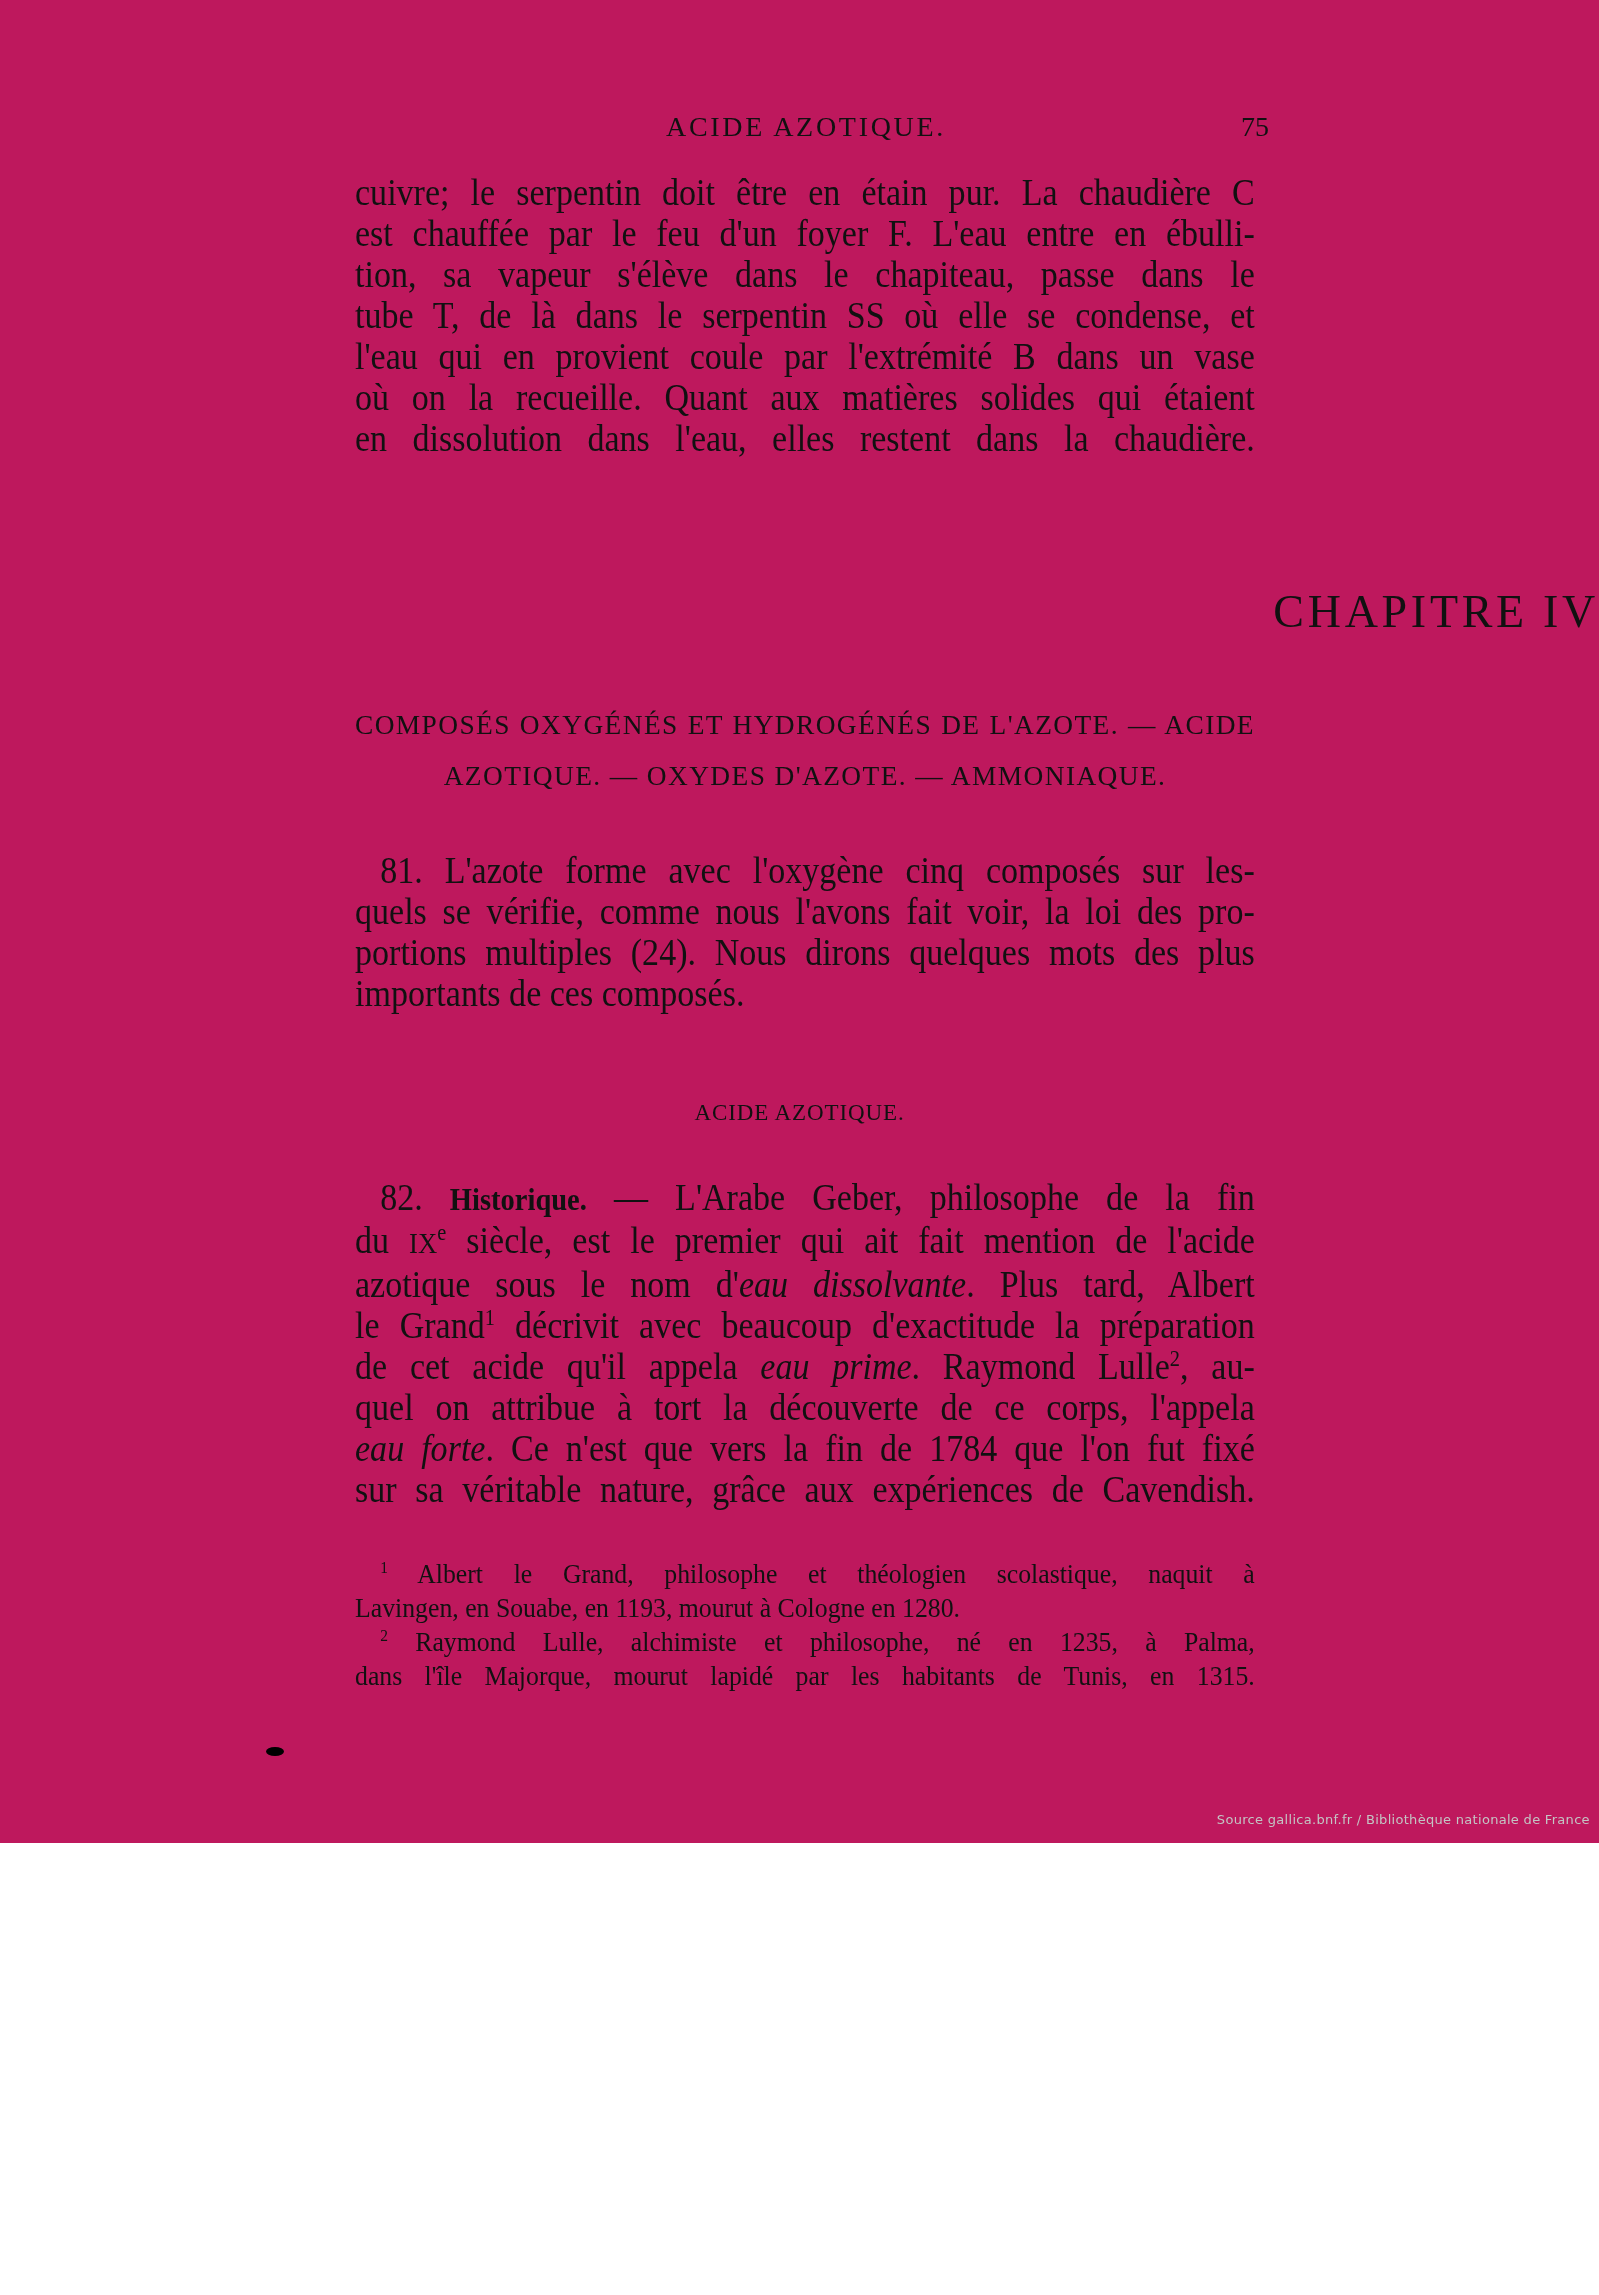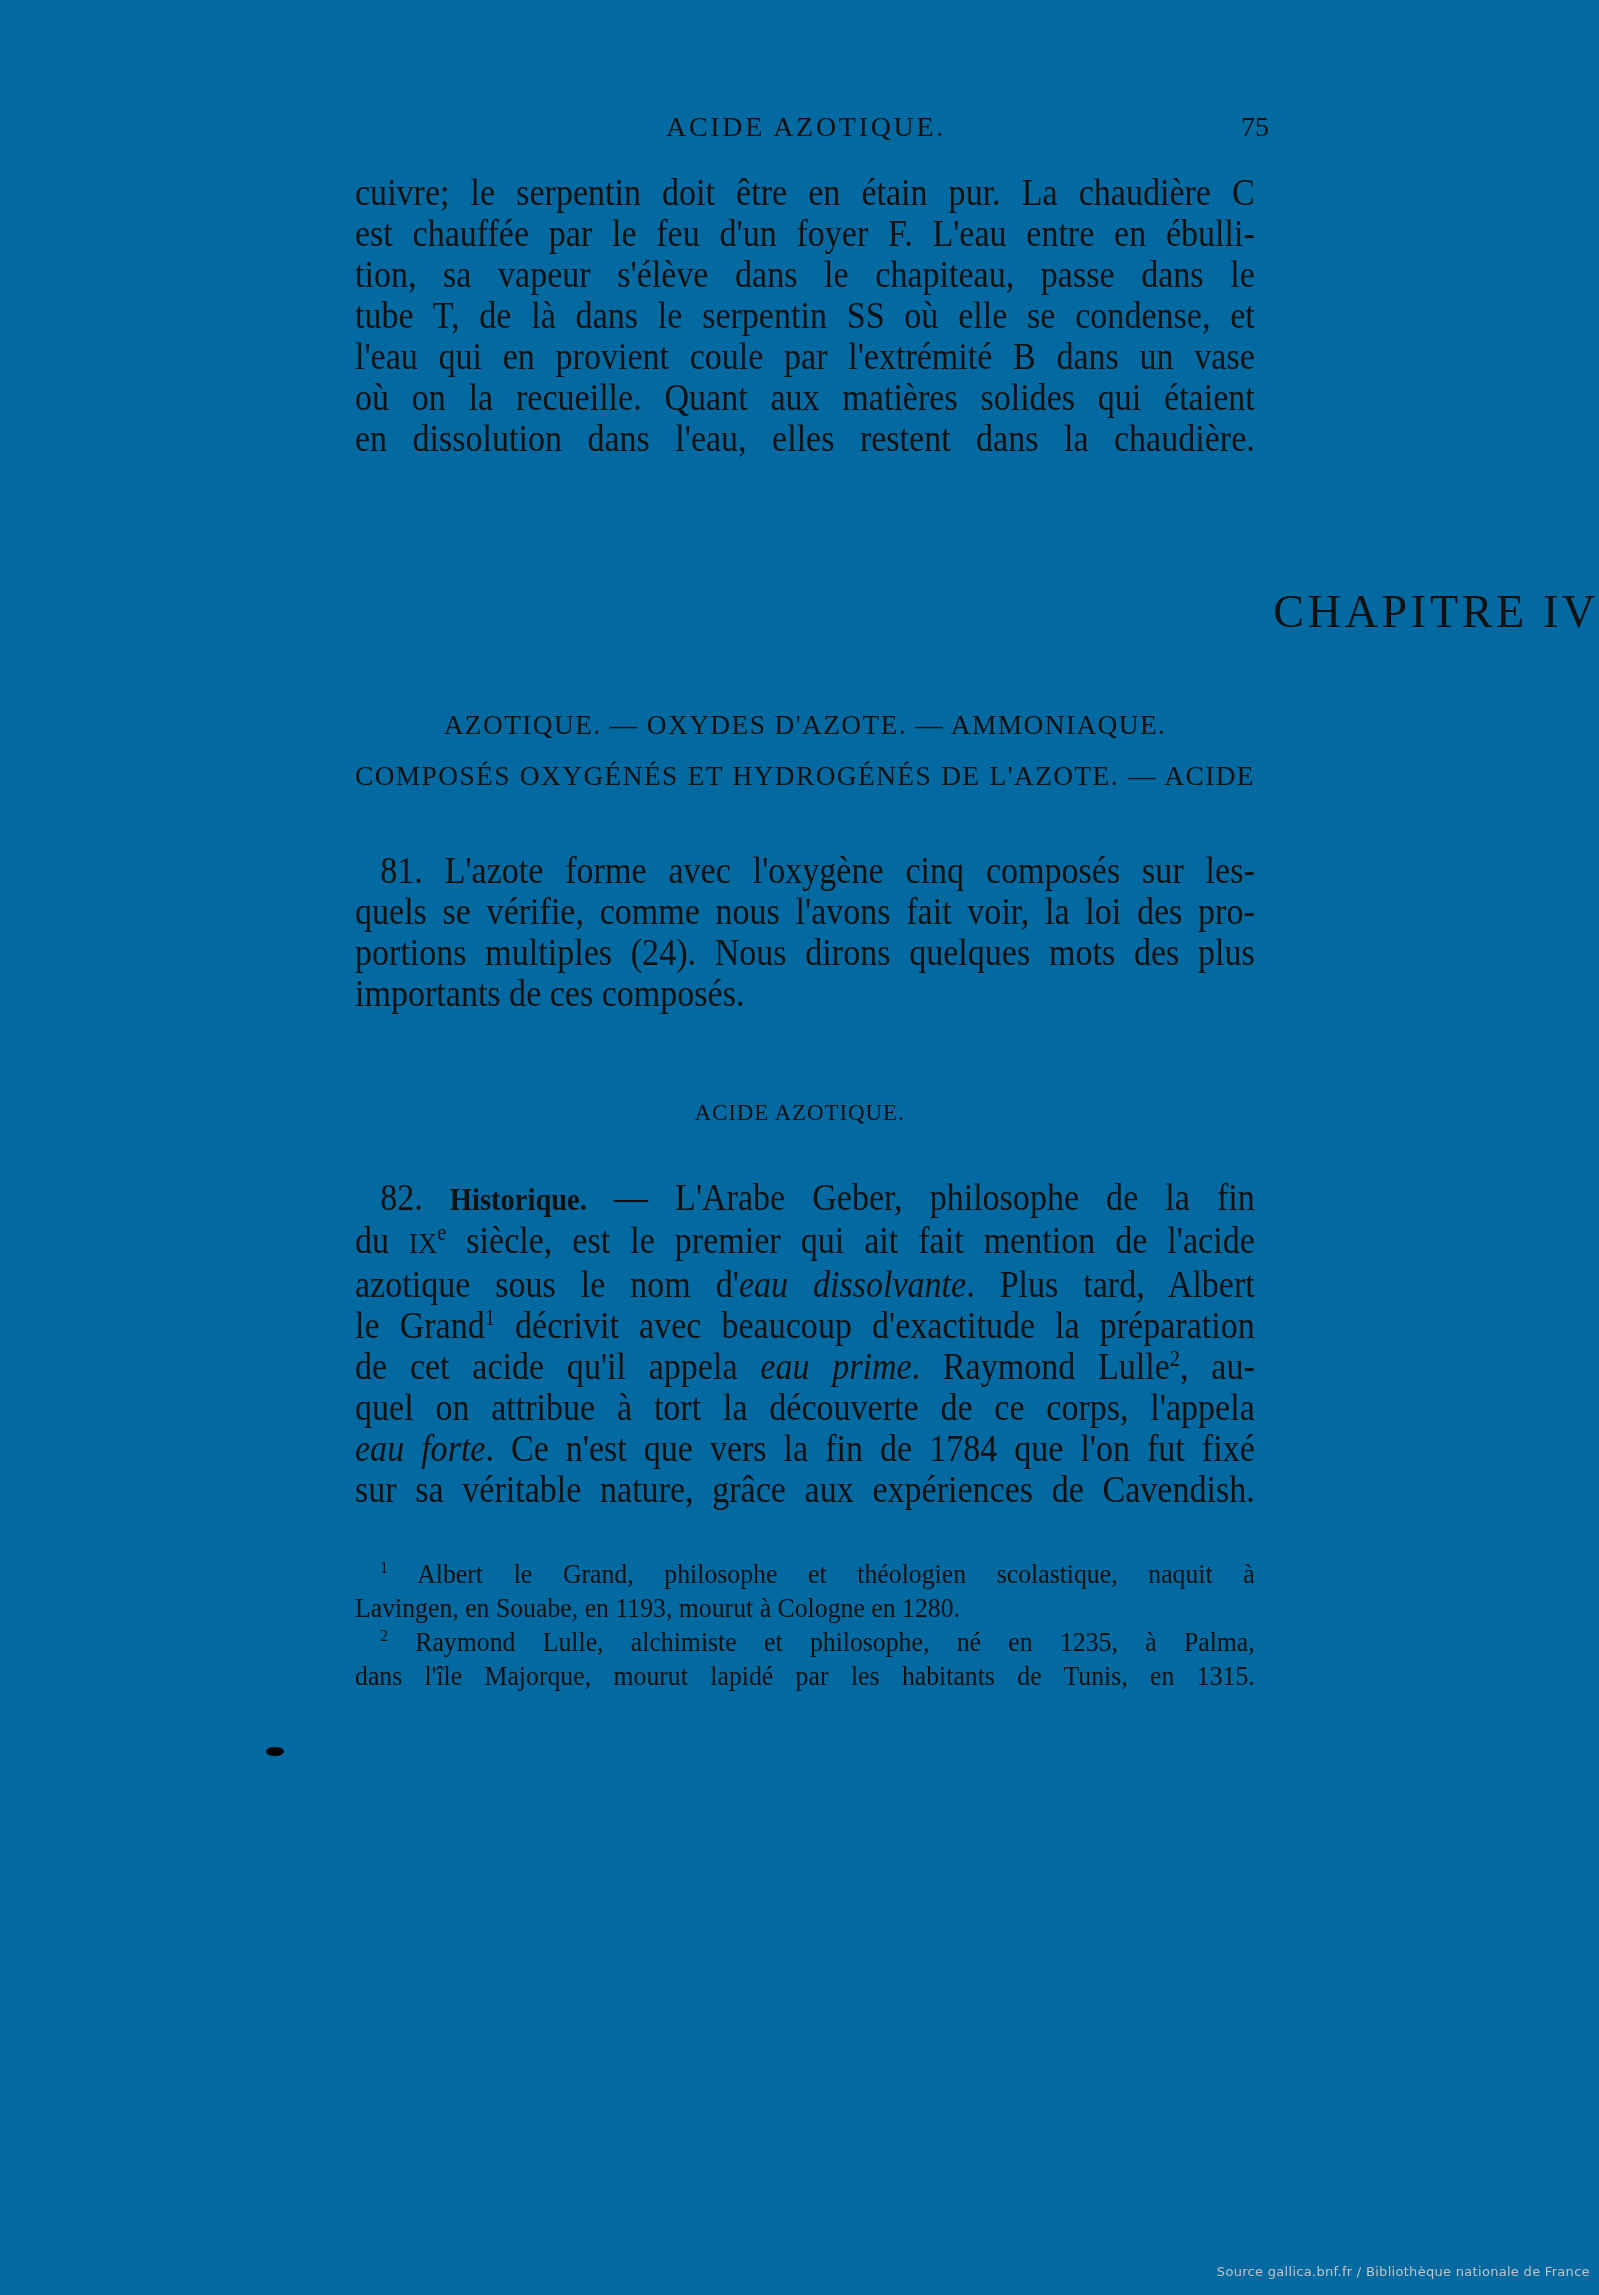--- a/index.html
+++ b/index.html
@@ -1,17 +1,17 @@
 <!DOCTYPE html>
 <html style="font-size:14.6px"><head>
 <meta charset="utf-8">
 <style>
   html, body { margin: 0; padding: 0; background: #ffffff; }
   body { width: 1599px; height: 2295px; position: relative; overflow: hidden; color: #111; }
-  .page { position: absolute; left: 0; top: 0; width: 1599px; height: 2295px; background: #0369a1; text-decoration: underline; }
+  .page { position: absolute; left: 0; top: 0; width: 1599px; height: 1843px; background: #be185d; text-decoration: underline; }
   .header {
     position: absolute; left: 355px; top: 111px; width: 914px; height: 37px;
     font-family: "Liberation Serif", serif; font-size: 28px; letter-spacing: 2.7px;
   }
   .header .running-title { position: absolute; left: 311px; top: 0; }
   .header .page-number { position: absolute; right: 0; top: 0; letter-spacing: 0; }
   .block { position: absolute; left: 355px; width: 900px; font-family: "Liberation Serif", serif; }
   .line { display: block; white-space: nowrap; text-align: justify; text-align-last: justify; }
   .line.last { text-align-last: left; }
   .body-text { font-size: 37px; line-height: 41px; transform: scaleX(0.92); transform-origin: left top; width: 978px; }
@@ -58,22 +58,22 @@
     <span class="line">tion, sa vapeur s'élève dans le chapiteau, passe dans le</span>
     <span class="line">tube T, de là dans le serpentin SS où elle se condense, et</span>
     <span class="line">l'eau qui en provient coule par l'extrémité B dans un vase</span>
     <span class="line">où on la recueille. Quant aux matières solides qui étaient</span>
     <span class="line">en dissolution dans l'eau, elles restent dans la chaudière.</span>
   </div>
 
   <div class="chapter-title">CHAPITRE IV</div>
 
   <div class="block chapter-subtitle">
+    <span class="line">COMPOSÉS OXYGÉNÉS ET HYDROGÉNÉS DE L'AZOTE. — ACIDE</span>
     <span class="line center">AZOTIQUE. — OXYDES D'AZOTE. — AMMONIAQUE.</span>
-    <span class="line">COMPOSÉS OXYGÉNÉS ET HYDROGÉNÉS DE L'AZOTE. — ACIDE</span>
   </div>
 
   <div class="block body-text p81">
     <span class="line indent"><span>81.</span> <span>L'azote forme avec l'oxygène cinq composés sur les-</span></span>
     <span class="line">quels se vérifie, comme nous l'avons fait voir, la loi des pro-</span>
     <span class="line">portions multiples (24). Nous dirons quelques mots des plus</span>
     <span class="line last">importants de ces composés.</span>
   </div>
 
   <div class="section-heading">ACIDE AZOTIQUE.</div>

